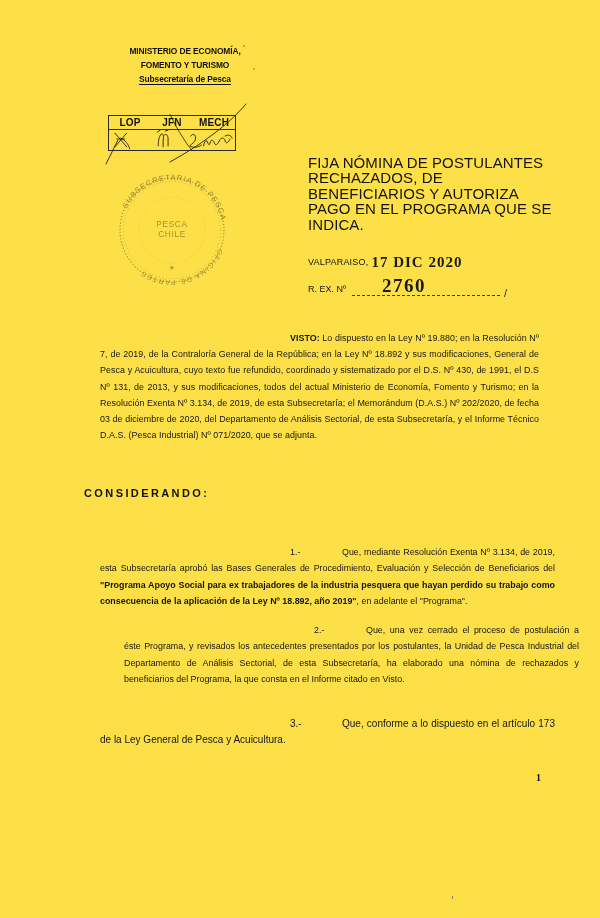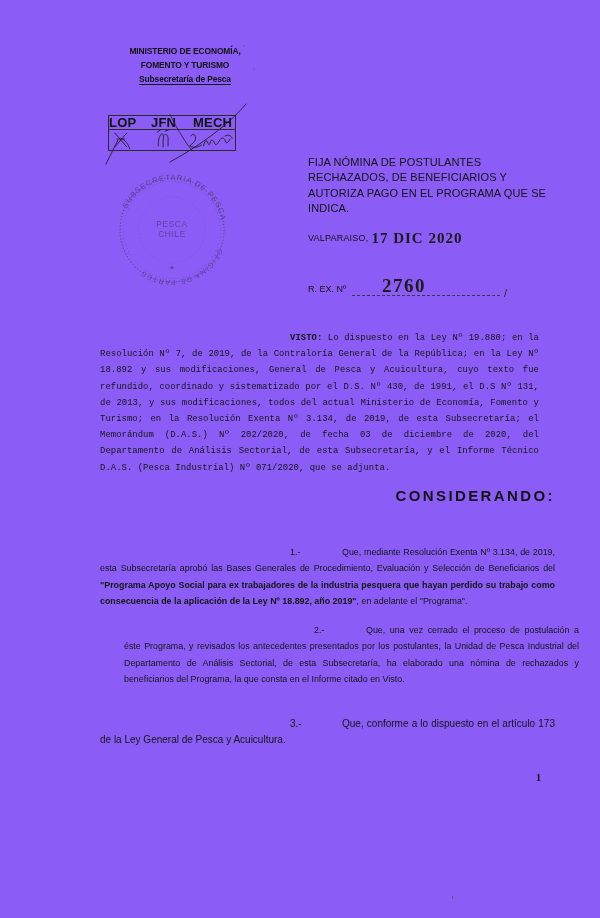--- a/index.html
+++ b/index.html
@@ -12,21 +12,21 @@
     height: 918px;
     position: relative;
     font-family: "Liberation Sans", sans-serif;
     color: #1a1a1a;
     overflow: hidden;
   }
 
   .page {
     position: absolute;
     inset: 0;
-    background: #8b5cf6;
+    background: #fde047;
   }
 
   
   .ministry {
     position: absolute;
     left: 100px;
     top: 44px;
     width: 170px;
     text-align: center;
     font-size: 8.4px;
@@ -53,21 +53,22 @@
     box-sizing: border-box;
   }
   .initials-head {
     display: flex;
     height: 14px;
     border-bottom: 1.1px solid #2a2a2a;
     box-sizing: border-box;
   }
   .initials-head > div {
     flex: 1;
-    font-size: 13px;
+    text-align: center;
+    font-size: 10px;
     line-height: 13px;
     font-weight: 600;
     letter-spacing: 0.2px;
     color: #111;
   }
   .initials-sign {
     position: relative;
     height: 21px;
   }
   .scribble {
@@ -86,32 +87,32 @@
     height: 128px;
     opacity: 0.62;
   }
 
   
   .doc-title {
     position: absolute;
     left: 308px;
     top: 155px;
     width: 246px;
-    font-size: 11px;
+    font-size: 15px;
     line-height: 15.4px;
     letter-spacing: 0.1px;
     color: #141414;
     font-weight: 500;
   }
 
   
   .place-line {
     position: absolute;
     left: 308px;
-    top: 228px;
+    top: 252px;
     font-size: 9px;
     letter-spacing: 0.2px;
     color: #141414;
     font-weight: 500;
     white-space: nowrap;
   }
   .place-line .date {
     font-family: "Liberation Serif", serif;
     font-size: 15px;
     font-weight: 700;
@@ -166,35 +167,34 @@
     top: 330px;
     width: 455px;
     font-size: 8.9px;
     line-height: 16.2px;
     text-align: justify;
     color: #161616;
     letter-spacing: 0.05px;
   }
   .body-text p {
     margin: 0 16px 16px 0;
-    font-family: Liberation Mono, monospace;
   }
   .lead-space {
     display: inline-block;
     width: 190px;
   }
   .bold { font-weight: 700; }
 
   .considerando {
     position: absolute;
-    left: 100px;
+    left: 84px;
     top: 487px;
     width: 455px;
-    text-align: right;
-    font-size: 15px;
+    text-align: left;
+    font-size: 11px;
     font-weight: 700;
     letter-spacing: 2.4px;
     color: #121212;
   }
 
   .para-1 {
     position: absolute;
     left: 100px;
     top: 544px;
     width: 455px;

